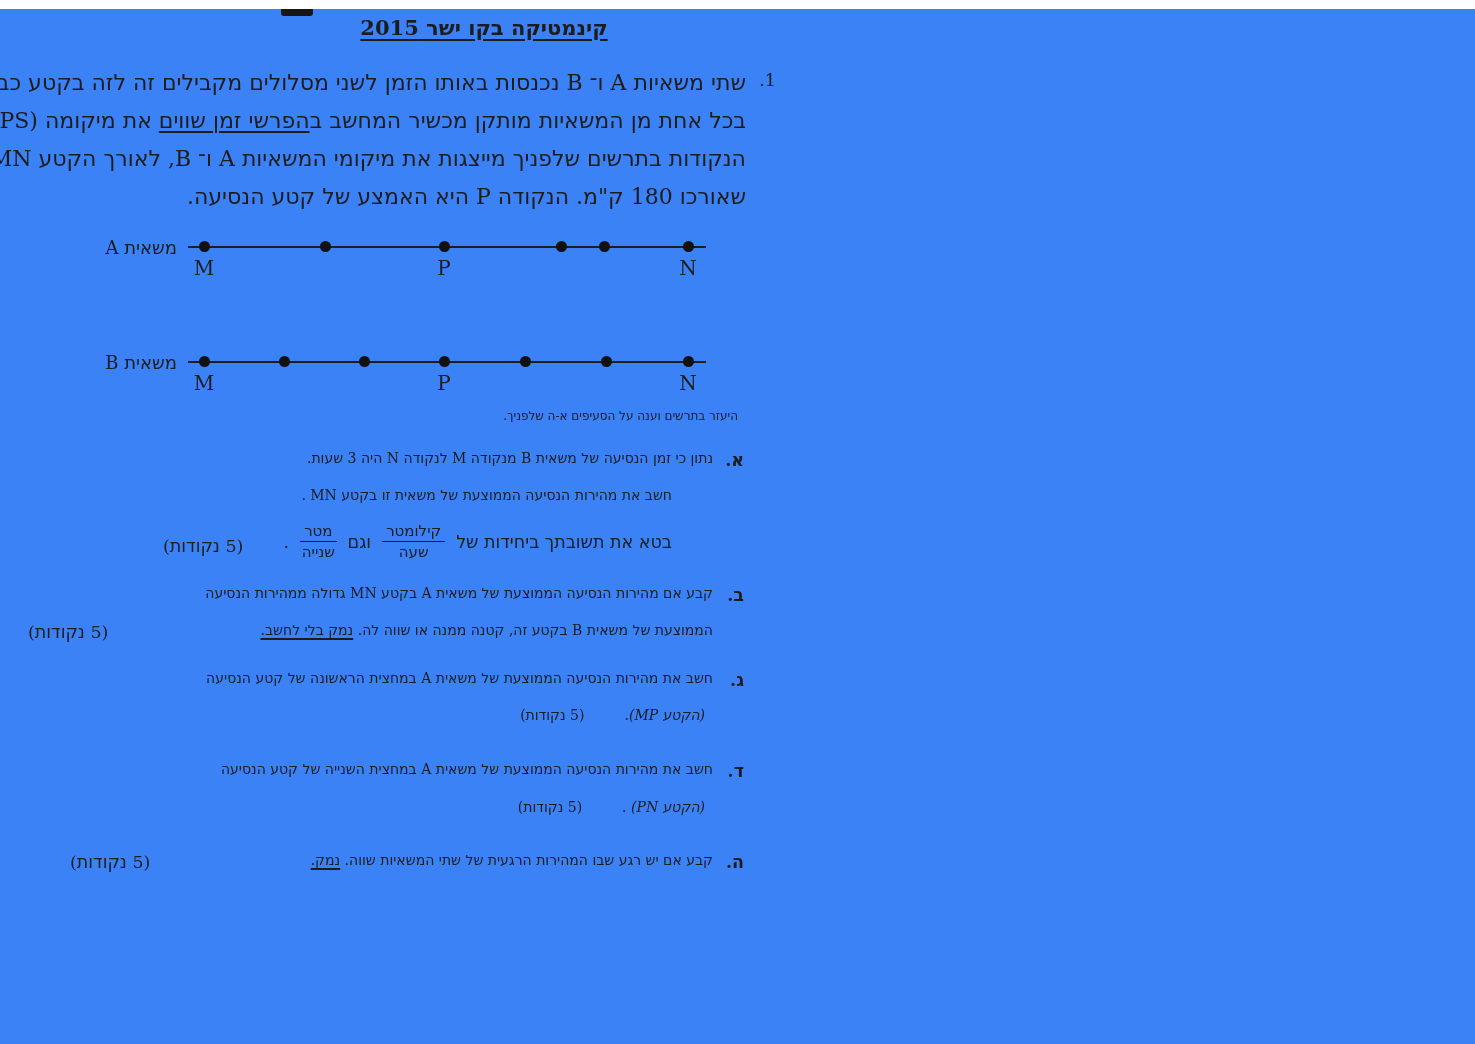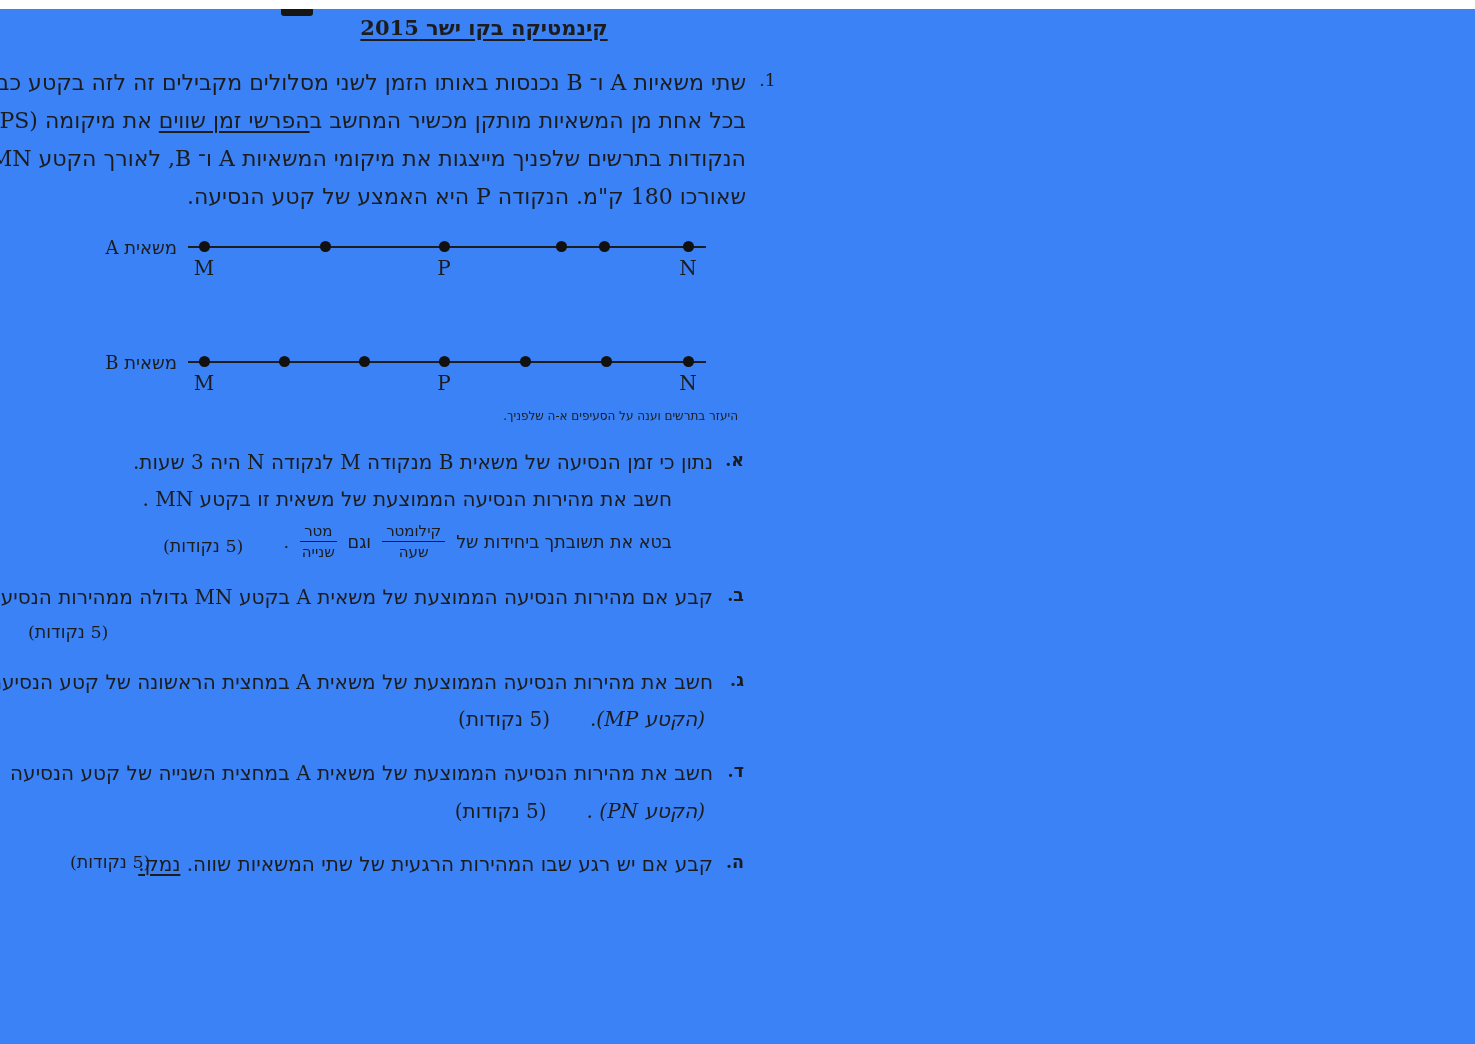--- a/index.html
+++ b/index.html
@@ -11,21 +11,21 @@
   .title{
     position:absolute;top:6px;left:293px;width:382px;text-align:center;
     font-weight:bold;font-size:21px;direction:rtl;
     text-decoration:underline;text-decoration-thickness:2px;text-underline-offset:4px;
   }
   .qnum{position:absolute;top:61px;right:699px;direction:rtl;font-size:17.5px;}
   .tline{position:absolute;right:729px;direction:rtl;white-space:nowrap;font-size:22px;}
   .u{text-decoration:underline;text-decoration-thickness:1.5px;text-underline-offset:3px;}
   .helper{position:absolute;top:400px;right:737px;direction:rtl;white-space:nowrap;font-size:12px;}
   .slet{position:absolute;right:731px;direction:rtl;font-weight:bold;font-size:17.5px;}
-  .sline{position:absolute;right:762px;direction:rtl;white-space:nowrap;font-size:20px;}
+  .sline{position:absolute;right:762px;direction:rtl;white-space:nowrap;font-size:14px;}
   .indent{right:803px;}
   .pts{position:absolute;direction:rtl;white-space:nowrap;font-size:17.5px;}
   
   .diagram{position:absolute;left:0;top:0;width:1475px;height:55px;}
   .dlabel{position:absolute;top:1px;right:1298px;direction:rtl;white-space:nowrap;font-size:18px;}
   .dline{position:absolute;left:188px;top:10px;width:518px;height:2px;background:#1d1d1d;}
   .dot{position:absolute;top:5px;width:11px;height:11px;border-radius:50%;background:#111;}
   .ptlabel{position:absolute;top:20px;width:30px;text-align:center;font-size:20px;font-family:"DejaVu Serif",serif;}
   
   .exp-row{position:absolute;top:513px;right:803px;display:flex;direction:rtl;align-items:center;gap:9px;font-size:17.5px;}
@@ -93,20 +93,21 @@
     <span class="frac">
         <span class="num">מטר</span>
         <span class="den">שנייה</span>
       </span>
     <span>.</span>
   </div>
   <div class="pts" style="top:527px;left:163px">(5 נקודות)</div>
 
   <div class="slet" style="top:576px">ב.</div>
   <div class="sline" style="top:576px">קבע אם מהירות הנסיעה הממוצעת של משאית A בקטע MN גדולה ממהירות הנסיעה</div>
+  <div class="sline" style="top:613px"><span>הממוצעת של משאית B בקטע זה, קטנה ממנה או שווה לה. </span><span class="u">נמק בלי לחשב.</span></div>
   <div class="pts" style="top:613px;left:28px">(5 נקודות)</div>
 
   <div class="slet" style="top:661px">ג.</div>
   <div class="sline" style="top:661px">חשב את מהירות הנסיעה הממוצעת של משאית A במחצית הראשונה של קטע הנסיעה</div>
   <div class="sline" style="top:698px;right:770px"><span class="gap-right">(הקטע MP).</span><span>(5 נקודות)</span></div>
 
   <div class="slet" style="top:752px">ד.</div>
   <div class="sline" style="top:752px">חשב את מהירות הנסיעה הממוצעת של משאית A במחצית השנייה של קטע הנסיעה</div>
   <div class="sline" style="top:790px;right:770px"><span class="gap-right">(הקטע PN) .</span><span>(5 נקודות)</span></div>
 

